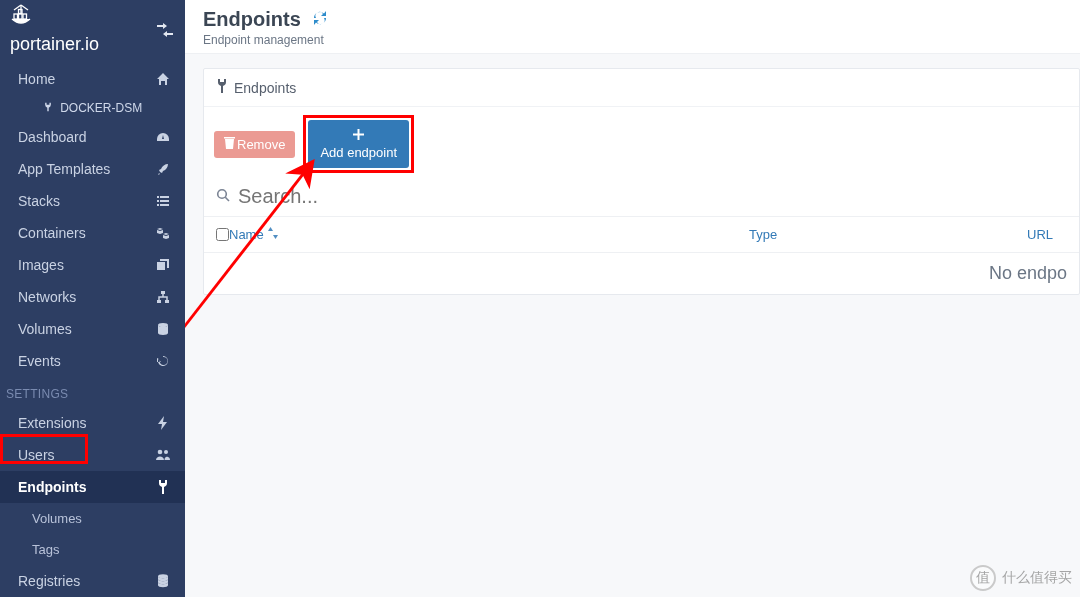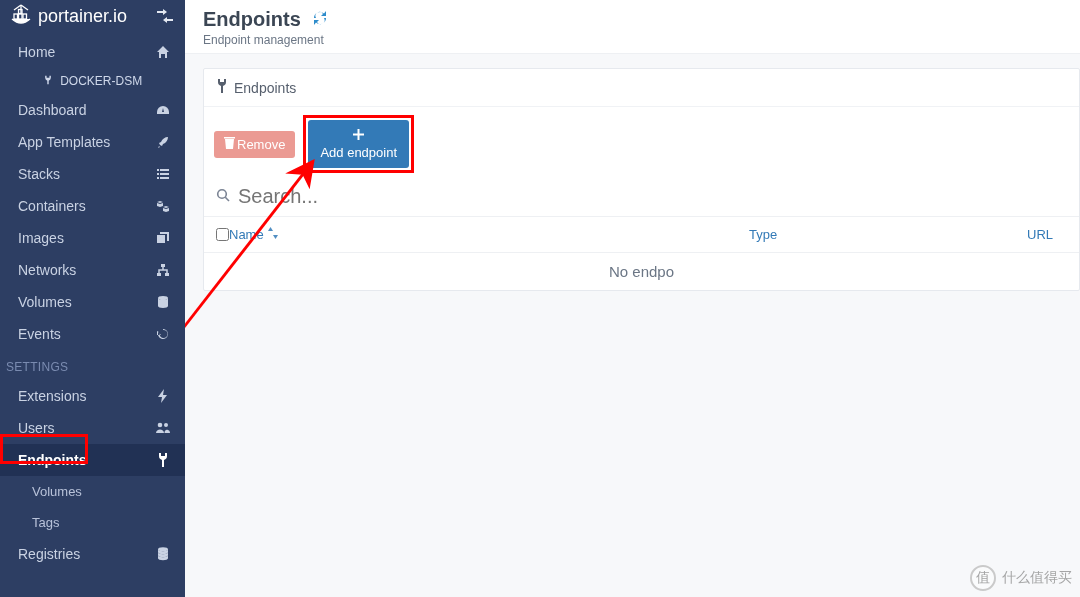--- a/index.html
+++ b/index.html
@@ -1,21 +1,21 @@
 <!DOCTYPE html>
 <html><head>
 <meta charset="utf-8">
 <style>
   * { box-sizing: border-box; margin: 0; padding: 0; }
   html, body { width: 1080px; height: 597px; font-family: -apple-system, BlinkMacSystemFont, "Segoe UI", Helvetica, Arial, sans-serif; overflow: hidden; background:#fff; }
   .app { display:flex; width:100%; height:100%; }
   
   .sidebar { width:185px; background:#2d3e63; color:#e3e8f1; display:flex; flex-direction:column; font-size:14px; }
   .brand { display:flex; align-items:center; justify-content:space-between; padding:4px 12px 8px 10px; color:#fff; }
-  .brand-left { display:flex; align-items:center; gap:6px; }
+  .brand-left { display:flex; gap:6px;flex-direction:column; }
   .brand-logo { width:22px; height:24px; display:flex; align-items:center; justify-content:center; }
   .brand-name { font-size:18px; font-weight:500; }
   .nav-item { display:flex; align-items:center; justify-content:space-between; padding:8px 14px 8px 18px; color:#c9d2e3; cursor:pointer; font-size:14px;gap:36px; }
   .nav-item.active { background:#213154; color:#fff; font-weight:600; }
   .nav-sub { padding:8px 14px 8px 32px; color:#b8c2d9; font-size:13px; cursor:pointer; }
   .endpoint-bubble { text-align:center; padding:6px 10px; font-size:12px; color:#cfd8ea; }
   .section-label { padding:10px 14px 6px 6px; color:#7a8bb0; font-size:12px; letter-spacing:0.3px; }
   .nav-icon { width:16px; height:16px; display:flex; align-items:center; justify-content:center; color:inherit; }
   
   .main { flex:1; background:#f7f8fa; display:flex; flex-direction:column; min-width:0; }
@@ -34,21 +34,21 @@
   .btn-primary { border:2px solid transparent;flex-direction:column; }
   .btn-highlight-wrap { border:3px solid #ff0000; padding:2px; display:inline-flex; }
   .search-row { padding:4px 12px 8px 12px; display:flex; align-items:center; gap:8px; color:#7b8494; font-size:14px; border-bottom:1px solid #eef0f3; }
   .search-input { border:none; outline:none; font-size:20px; flex:1; background:transparent; color:#555; }
   .table-head { display:flex; align-items:center; padding:10px 12px; font-size:13px; border-bottom:1px solid #eef0f3; background:#fff; }
   .th { color:#337ab7; font-weight:500; cursor:pointer; }
   .th-check { width:26px; display:flex; align-items:center; }
   .th-name { flex:0 0 520px; display:flex; align-items:center; gap:4px; }
   .th-type { flex:0 0 270px; }
   .th-url { flex:0 0 60px;margin-left:8px; }
-  .empty-row { padding:10px 12px; font-size:15px; color:#6b7685; text-align:center; }
+  .empty-row { padding:10px 12px; font-size:18px; color:#6b7685; text-align:right; }
   input[type=checkbox] { width:13px; height:13px; }
   
   .annot-svg { position:absolute; left:0; top:0; width:100%; height:100%; pointer-events:none; }
   .sidebar-highlight { position:absolute; border:3px solid #ff0000; width:88px; height:30px; left:0; top:434px; pointer-events:none; }
   
   .watermark { position:absolute; right:8px; bottom:6px; display:flex; align-items:center; gap:6px; color:#8a8a8a; font-size:14px; opacity:0.75; }
   .watermark-logo { width:26px; height:26px; border:2px solid #bbb; border-radius:50%; display:flex; align-items:center; justify-content:center; font-size:14px; color:#888; background:rgba(255,255,255,0.6); }
 </style>
 </head>
 <body>

